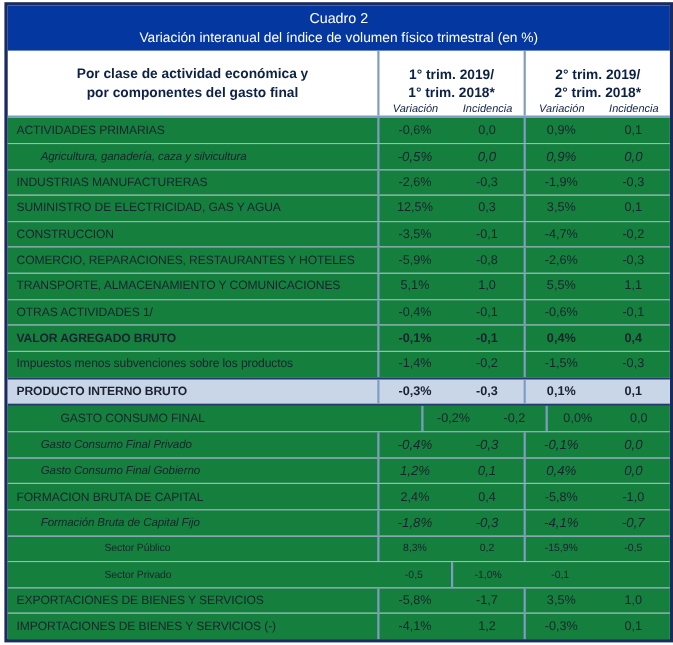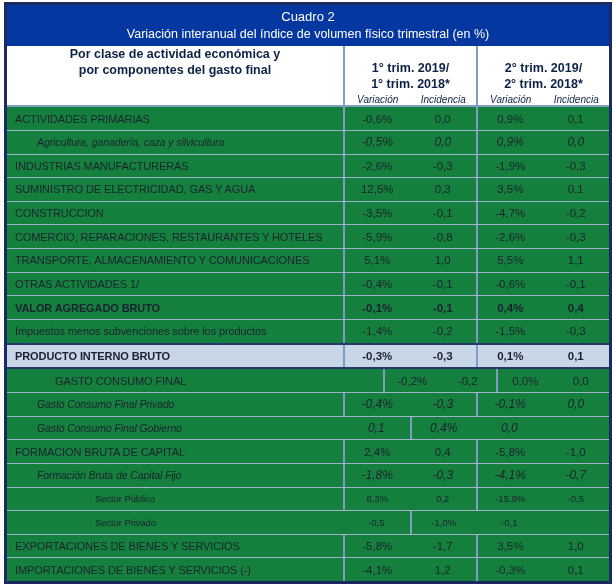--- a/index.html
+++ b/index.html
@@ -35,21 +35,21 @@
   }
   .band .t1{font-size:13px;}
   .band .t2{font-size:12.5px;}
   
   .thead{
     flex:0 0 52px;display:grid;grid-template-columns:336px 1fr 1fr;
     border-bottom:2px solid var(--column-line);
     color:var(--header-text);
   }
   .th-label{
-    display:flex;flex-direction:column;align-items:center;
+    display:flex;flex-direction:column;justify-content:center;align-items:center;
     font-weight:bold;font-size:12.5px;line-height:1.3;text-align:center;
   }
   .th-group{
     border-left:2px solid var(--column-line);
     display:flex;flex-direction:column;justify-content:flex-start;
     padding-top:3px;
   }
   .th-group .period{
     font-weight:bold;font-size:12.5px;line-height:1.25;text-align:center;margin-top:12px;
   }
@@ -213,20 +213,21 @@
   </div>
         <div class="row italic">
     <div class="lbl">Gasto Consumo Final Privado</div>
     <div class="val v0">-0,4%</div>
     <div class="val v1">-0,3</div>
     <div class="val v2">-0,1%</div>
     <div class="val v3">0,0</div>
   </div>
         <div class="row italic">
     <div class="lbl">Gasto Consumo Final Gobierno</div>
+    <div class="val v0">1,2%</div>
     <div class="val v1">0,1</div>
     <div class="val v2">0,4%</div>
     <div class="val v3">0,0</div>
   </div>
         <div class="row caps">
     <div class="lbl">FORMACION BRUTA DE CAPITAL</div>
     <div class="val v0">2,4%</div>
     <div class="val v1">0,4</div>
     <div class="val v2">-5,8%</div>
     <div class="val v3">-1,0</div>

